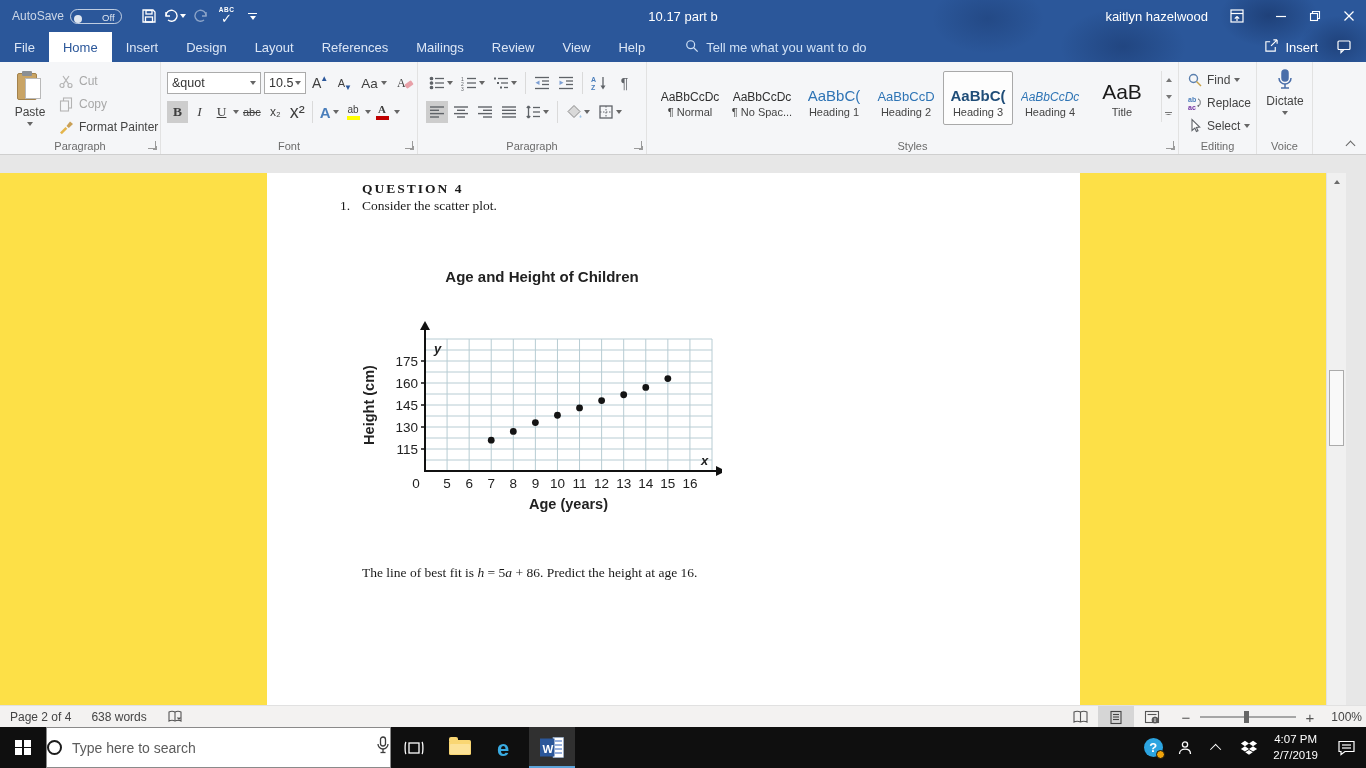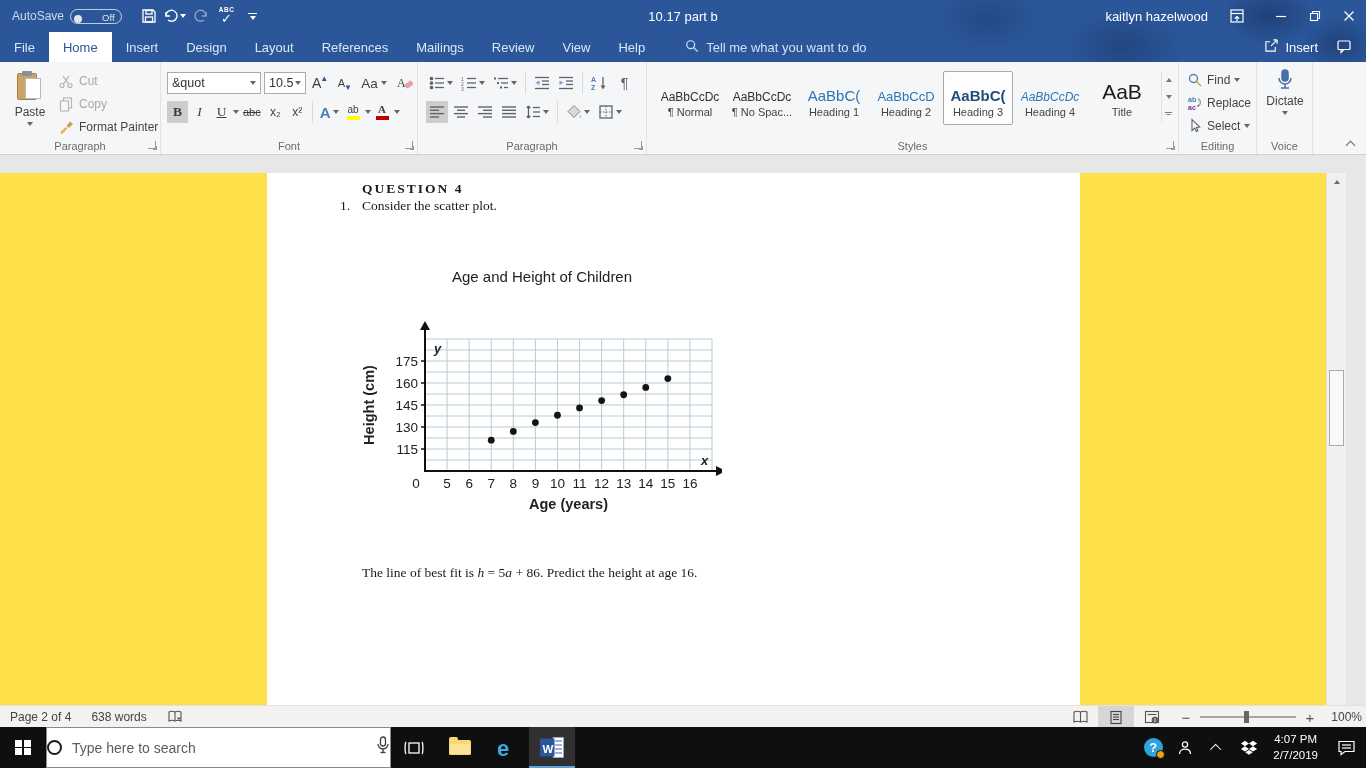--- a/index.html
+++ b/index.html
@@ -85,21 +85,21 @@
   .edrow{position:absolute;display:flex;align-items:center;gap:4px;font-size:12px;color:#444;height:20px}
   .collapse{position:absolute;right:10px;bottom:6px;width:10px;height:8px}
   .collapse::before{content:"";position:absolute;left:1px;top:2px;width:6px;height:6px;border-left:1.5px solid #666;border-top:1.5px solid #666;transform:rotate(45deg)}
 
   
   .docarea{position:absolute;top:173px;left:0;width:1346px;height:550px;background:#fde047}
   .page{position:absolute;left:267px;top:0;width:813px;height:550px;background:#fff;color:#1a1a1a}
   .q-head{position:absolute;left:95px;top:8px;font-family:"Liberation Serif",serif;font-weight:bold;font-size:13.5px;letter-spacing:2px}
   .list-num{position:absolute;left:73px;top:25px;font-family:"Liberation Serif",serif;font-size:13.5px}
   .list-text{position:absolute;left:95px;top:25px;font-family:"Liberation Serif",serif;font-size:13.5px}
-  .chart-title{position:absolute;left:95px;top:95px;width:360px;text-align:center;font-weight:normal;font-size:15px;color:#222}
+  .chart-title{position:absolute;left:95px;top:95px;width:360px;text-align:center;font-weight:bold;font-size:15px;color:#222}
   #scatter-svg{position:absolute;left:95px;top:148px}
   .bestfit{position:absolute;left:95px;top:392px;font-family:"Liberation Serif",serif;font-size:13.5px}
   .vscroll{position:absolute;right:0;top:0;width:20px;height:550px;background:#f0f0f0;border-left:1px solid #e2e2e2}
   .sarr{position:absolute;left:0;width:20px;height:17px;display:flex;align-items:center;justify-content:center}
   .sthumb{position:absolute;left:2px;top:197px;width:15px;height:76px;background:#f9f9f9;border:1px solid #ababab}
 
   
   .statusbar{position:absolute;top:705px;left:0;width:100%;height:22px;background:#f3f2f1;border-top:1px solid #e1e1e1;display:flex;align-items:center;font-size:12px;color:#444}
   .sb-item{padding:0 10px;display:flex;align-items:center;gap:4px}
   .sb-right{position:absolute;right:4px;top:0;height:22px;display:flex;align-items:center}
@@ -317,21 +317,21 @@
             </svg>
         </span>
       </div>
       <div class="frow" style="left:6px;top:39px;gap:1px">
         <span class="sbtn on glyphB">B</span>
         <span class="sbtn glyphI">I</span>
         <span class="sbtn glyphU">U</span>
         <span class="da"></span>
         <span class="sbtn" style="font-size:11px;text-decoration:line-through">abc</span>
         <span class="sbtn" style="font-size:12px">x₂</span>
-        <span class="sbtn" style="font-size:12px">x²</span>
+        <span class="sbtn" style="font-size:18px">x²</span>
         <span class="vsep"></span>
         <span class="sbtn" style="color:#4a7ebb;font-weight:bold;font-size:15px">A<span class="da" style="margin-left:2px"></span></span>
         <span class="sbtn stackbtn">
             <span style="font-size:10px">ab</span>
             <span class="bar" style="background:#ffff00"></span>
           </span>
         <span class="da"></span>
         <span class="sbtn stackbtn">
             <span style="font-size:11px;font-weight:bold;font-family:'Liberation Serif',serif">A</span>
             <span class="bar" style="background:#c00000"></span>

